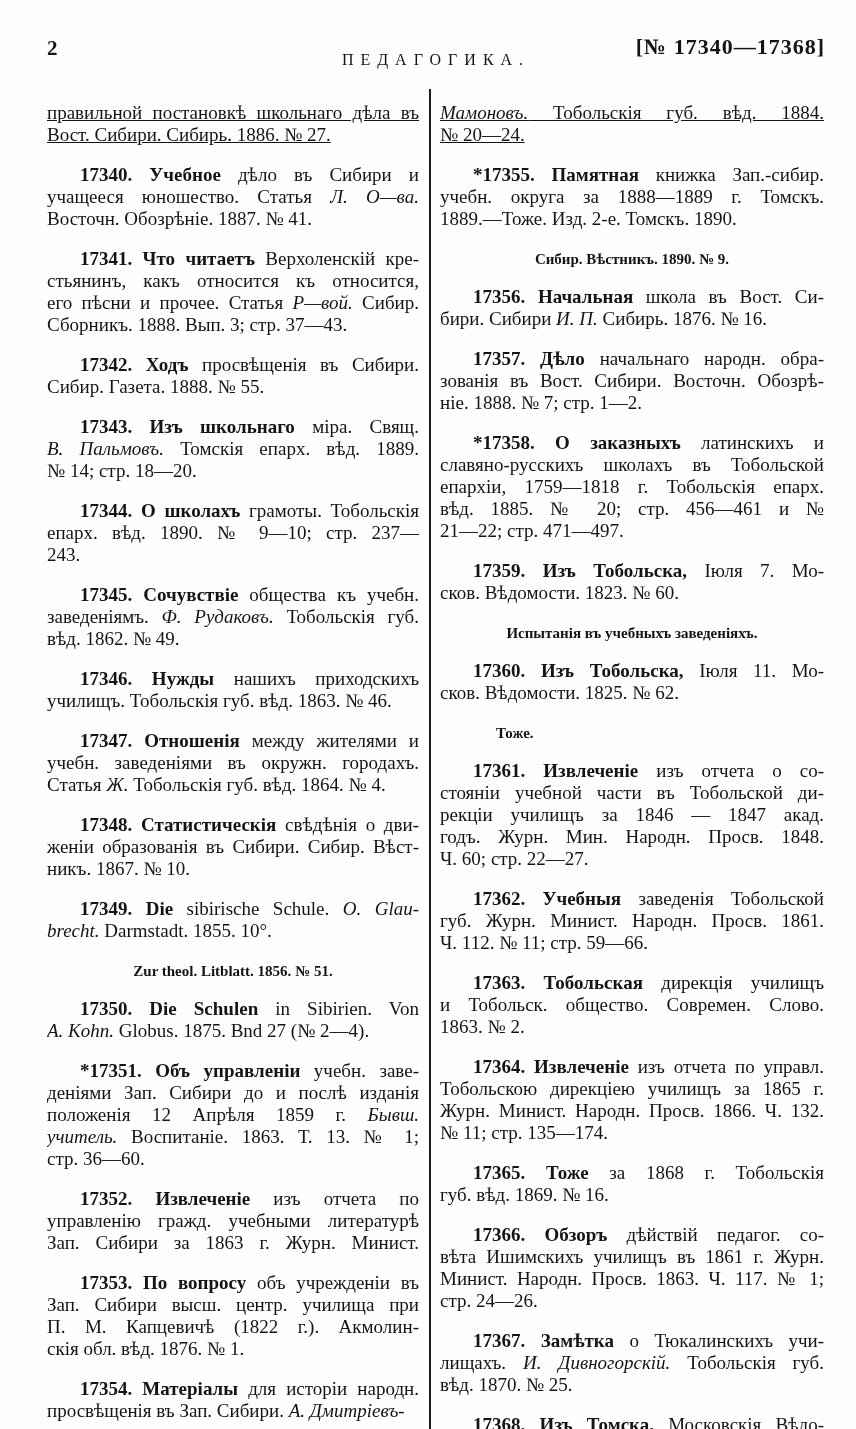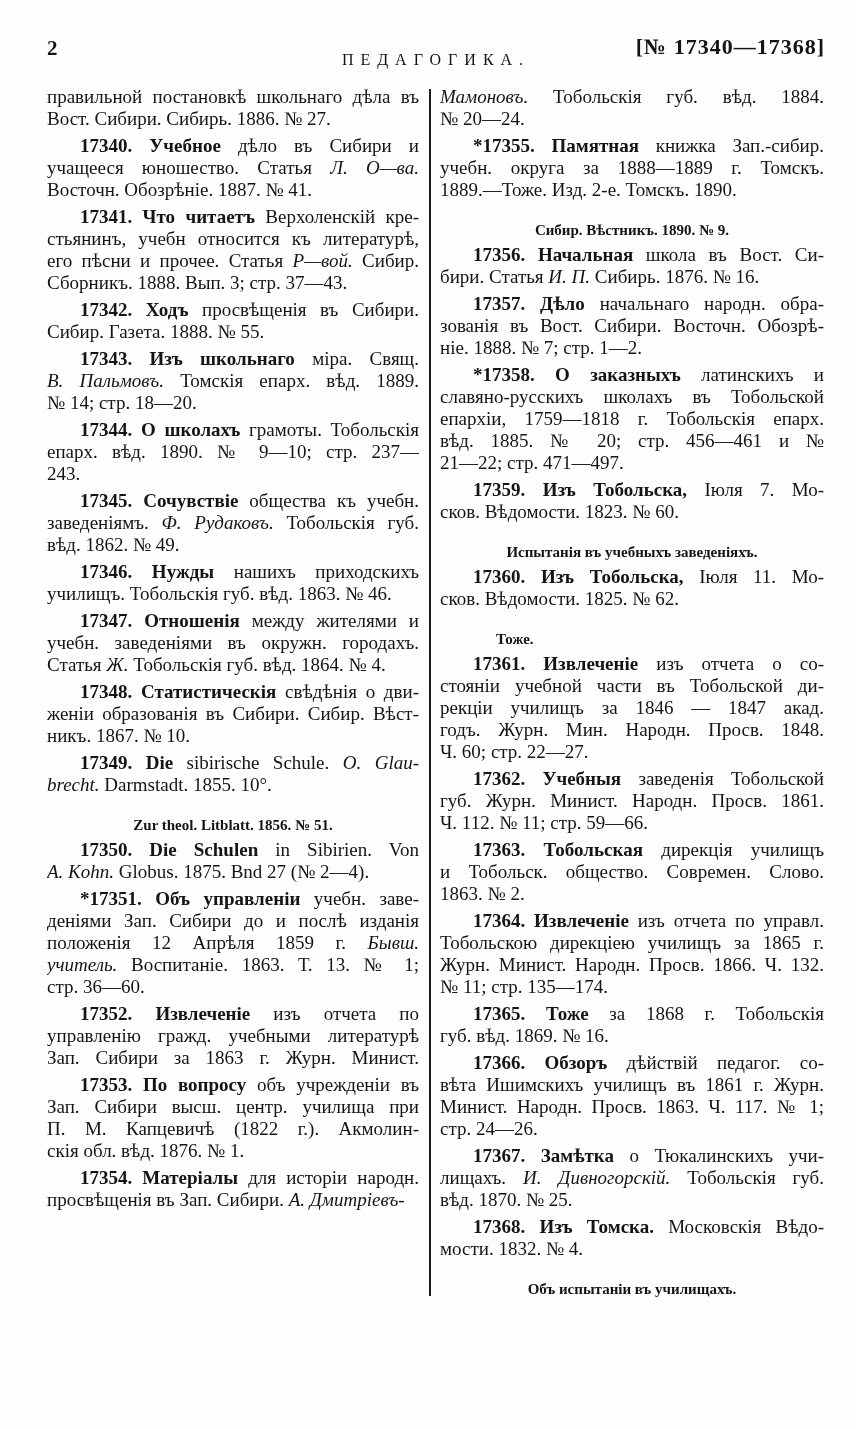--- a/index.html
+++ b/index.html
@@ -34,22 +34,22 @@
     display:flex;
   }
   .col{flex:none;}
   .col.left{width:372px;padding-right:10px;}
   .col.right{width:384px;padding-left:11px;}
   .divider{
     position:absolute;left:382px;top:3px;bottom:4px;width:2px;
     background:#1c1c1c;
   }
   
-  .entry{margin-top:5px;}
-  .entry:first-child{margin-top:0;}
+  .entry{margin-top:18px;}
+  .entry:first-child{margin-top:16px;text-decoration:underline;}
   .line{
     font-size:19px;line-height:22px;
     text-align:justify;text-align-last:justify;
     text-justify:inter-word;
     overflow:hidden;white-space:nowrap;
   }
   .line{white-space:normal;}
   .line.last{text-align-last:left;}
   .entry.indent .line.first{padding-left:33px;}
   .s-b{font-weight:700;}
@@ -79,21 +79,21 @@
           <div class="line first"><span class="s-r">правильной постановкѣ школьнаго дѣла въ</span></div>
           <div class="line last"><span class="s-r">Вост. Сибири. Сибирь. 1886. № 27.</span></div>
         </div>
         <div class="entry indent">
           <div class="line first"><span class="s-b">17340. Учебное</span><span class="s-r"> дѣло въ Сибири и</span></div>
           <div class="line"><span class="s-r">учащееся юношество. Статья </span><span class="s-i">Л. О—ва.</span></div>
           <div class="line last"><span class="s-r">Восточн. Обозрѣніе. 1887. № 41.</span></div>
         </div>
         <div class="entry indent">
           <div class="line first"><span class="s-b">17341. Что читаетъ</span><span class="s-r"> Верхоленскій кре-</span></div>
-          <div class="line"><span class="s-r">стьянинъ, учебн относится къ литературѣ,</span></div>
+          <div class="line"><span class="s-r">стьянинъ, какъ относится къ относится,</span></div>
           <div class="line"><span class="s-r">его пѣсни и прочее. Статья </span><span class="s-i">Р—вой.</span><span class="s-r"> Сибир.</span></div>
           <div class="line last"><span class="s-r">Сборникъ. 1888. Вып. 3; стр. 37—43.</span></div>
         </div>
         <div class="entry indent">
           <div class="line first"><span class="s-b">17342. Ходъ</span><span class="s-r"> просвѣщенія въ Сибири.</span></div>
           <div class="line last"><span class="s-r">Сибир. Газета. 1888. № 55.</span></div>
         </div>
         <div class="entry indent">
           <div class="line first"><span class="s-b">17343. Изъ школьнаго</span><span class="s-r"> міра. Свящ.</span></div>
           <div class="line"><span class="s-i">В. Пальмовъ.</span><span class="s-r"> Томскія епарх. вѣд. 1889.</span></div>
@@ -165,21 +165,21 @@
         <div class="entry indent">
           <div class="line first"><span class="s-b">*17355. Памятная</span><span class="s-r"> книжка Зап.-сибир.</span></div>
           <div class="line"><span class="s-r">учебн. округа за 1888—1889 г. Томскъ.</span></div>
           <div class="line last"><span class="s-r">1889.—Тоже. Изд. 2-е. Томскъ. 1890.</span></div>
         </div>
         <div class="note">
           <div class="line first last"><span class="s-r">Сибир. Вѣстникъ. 1890. № 9.</span></div>
         </div>
         <div class="entry indent">
           <div class="line first"><span class="s-b">17356. Начальная</span><span class="s-r"> школа въ Вост. Си-</span></div>
-          <div class="line last"><span class="s-r">бири. Статья </span><span class="s-i">И. П.</span><span class="s-r"> Сибирь. 1876. № 16.</span></div>
+          <div class="line last"><span class="s-r">бири. Сибири </span><span class="s-i">И. П.</span><span class="s-r"> Сибирь. 1876. № 16.</span></div>
         </div>
         <div class="entry indent">
           <div class="line first"><span class="s-b">17357. Дѣло</span><span class="s-r"> начальнаго народн. обра-</span></div>
           <div class="line"><span class="s-r">зованія въ Вост. Сибири. Восточн. Обозрѣ-</span></div>
           <div class="line last"><span class="s-r">ніе. 1888. № 7; стр. 1—2.</span></div>
         </div>
         <div class="entry indent">
           <div class="line first"><span class="s-b">*17358. О заказныхъ</span><span class="s-r"> латинскихъ и</span></div>
           <div class="line"><span class="s-r">славяно-русскихъ школахъ въ Тобольской</span></div>
           <div class="line"><span class="s-r">епархіи, 1759—1818 г. Тобольскія епарх.</span></div>

